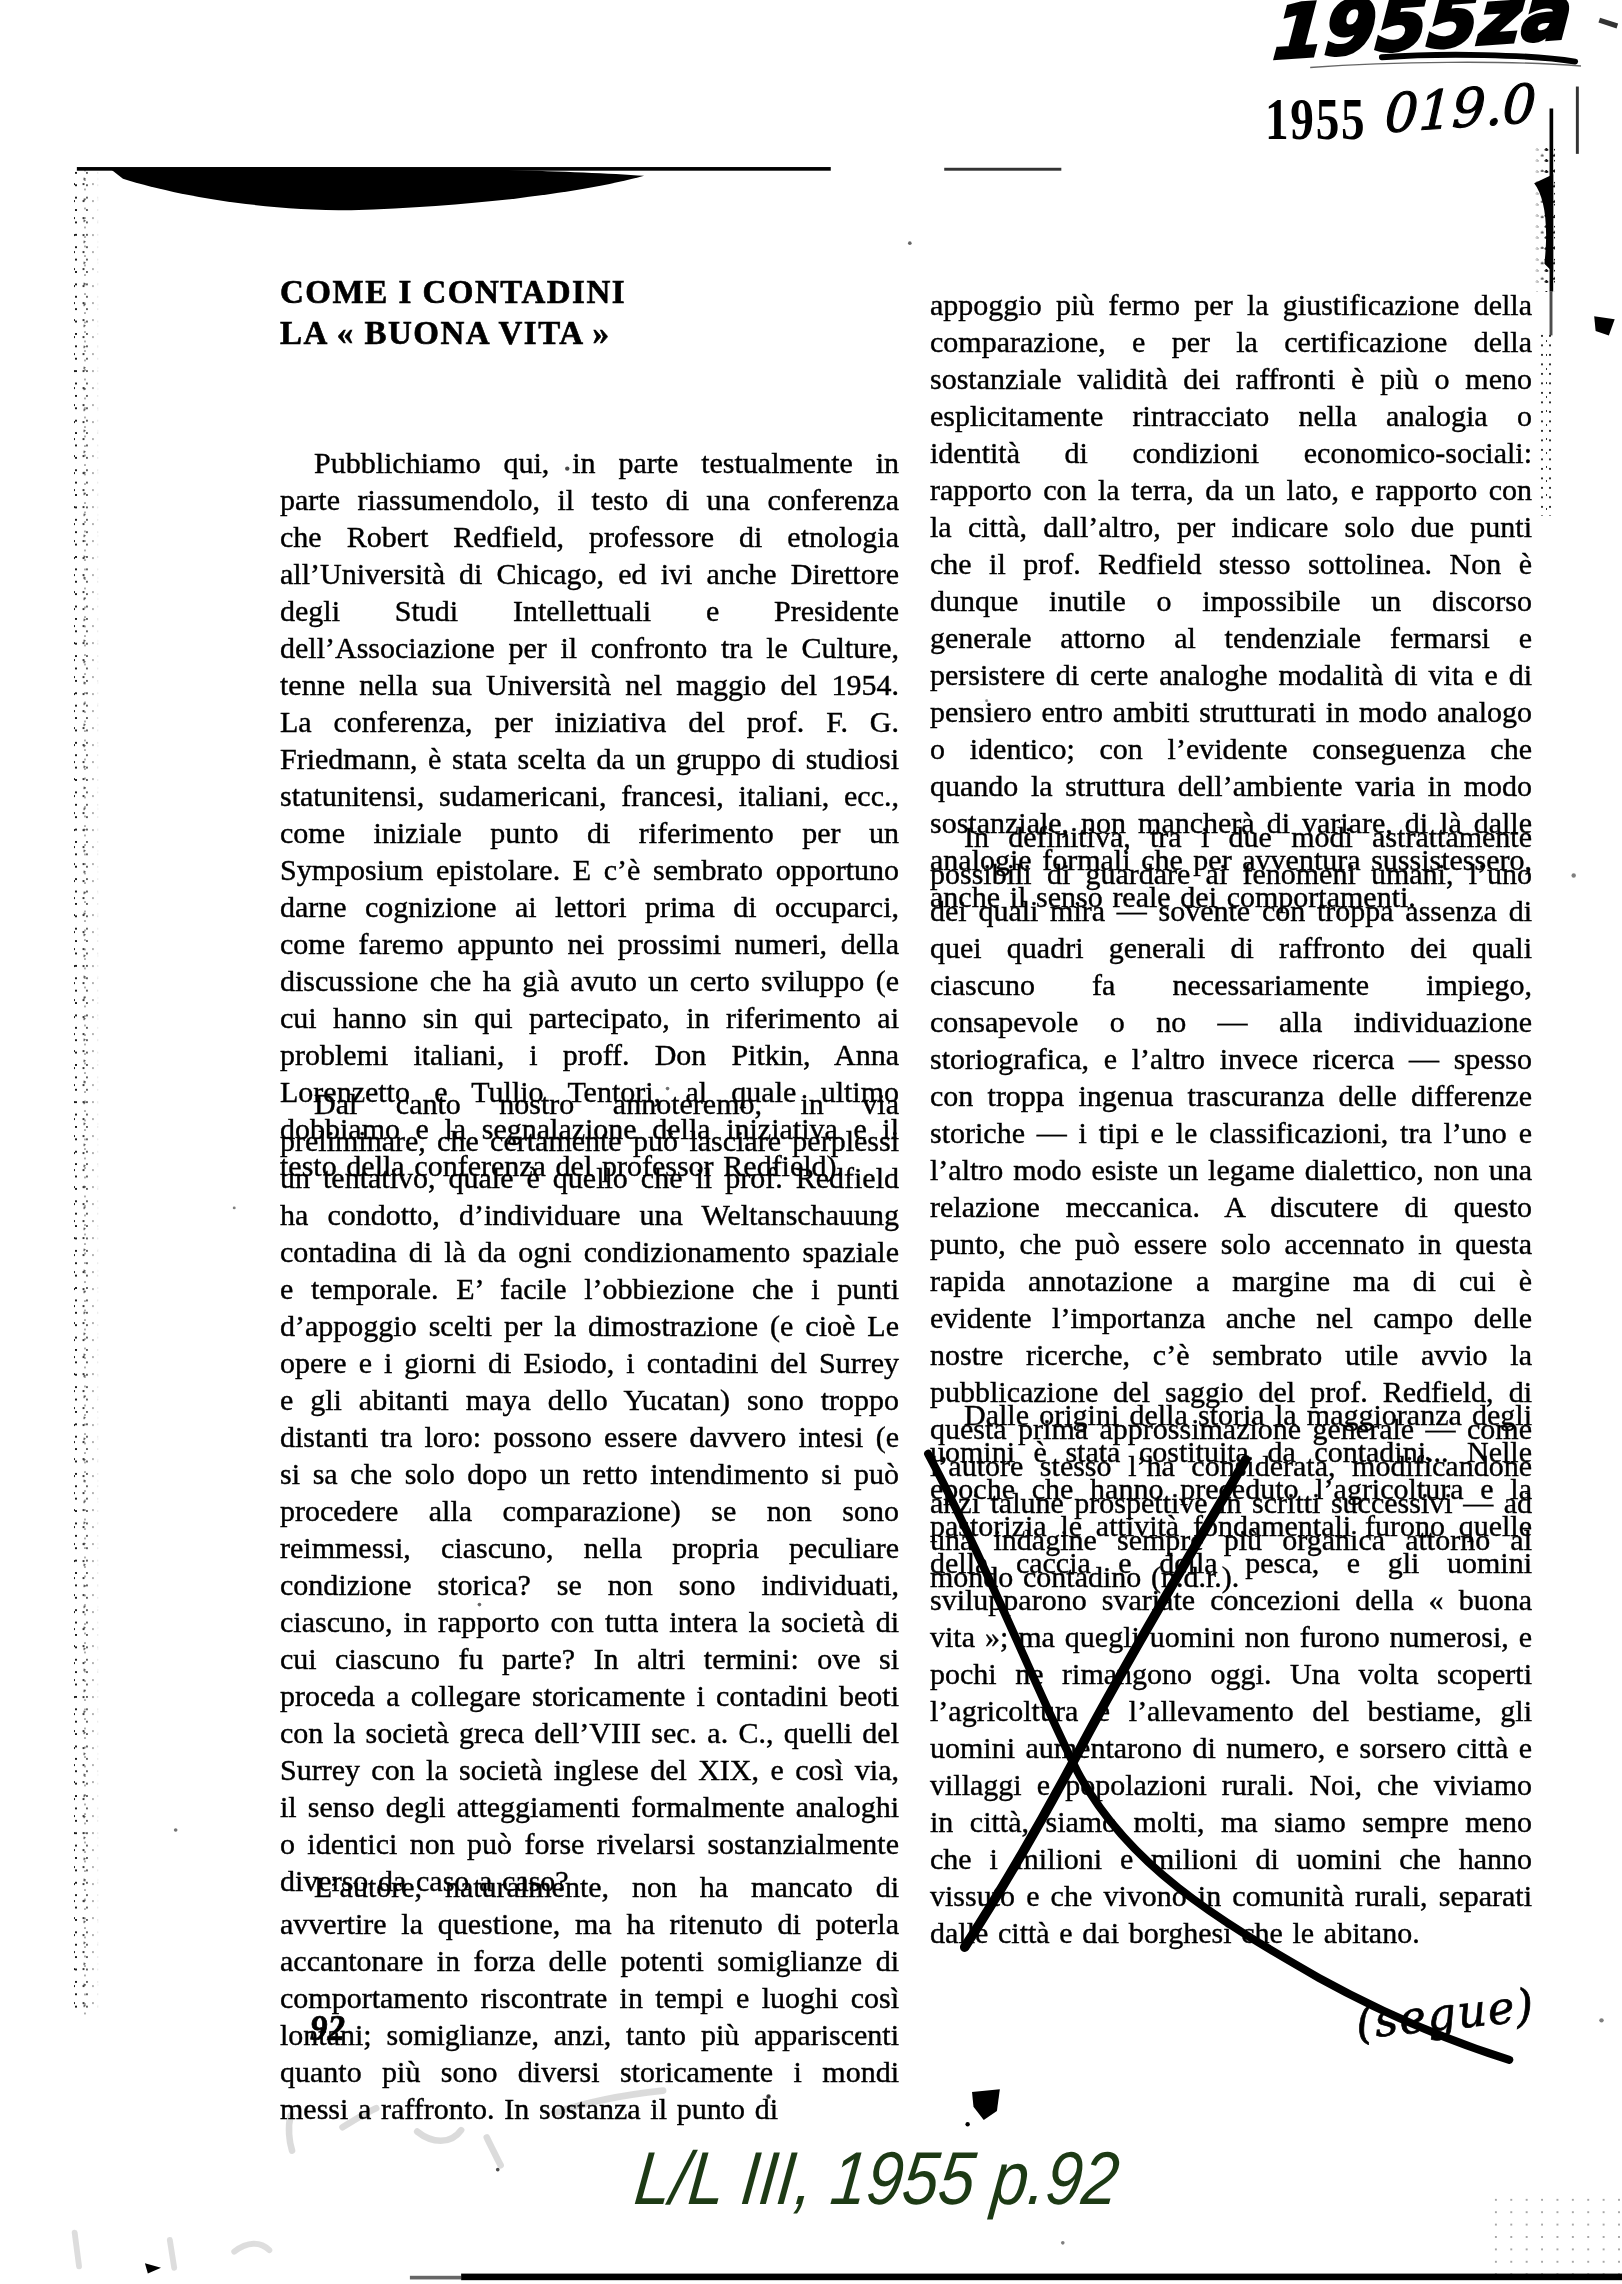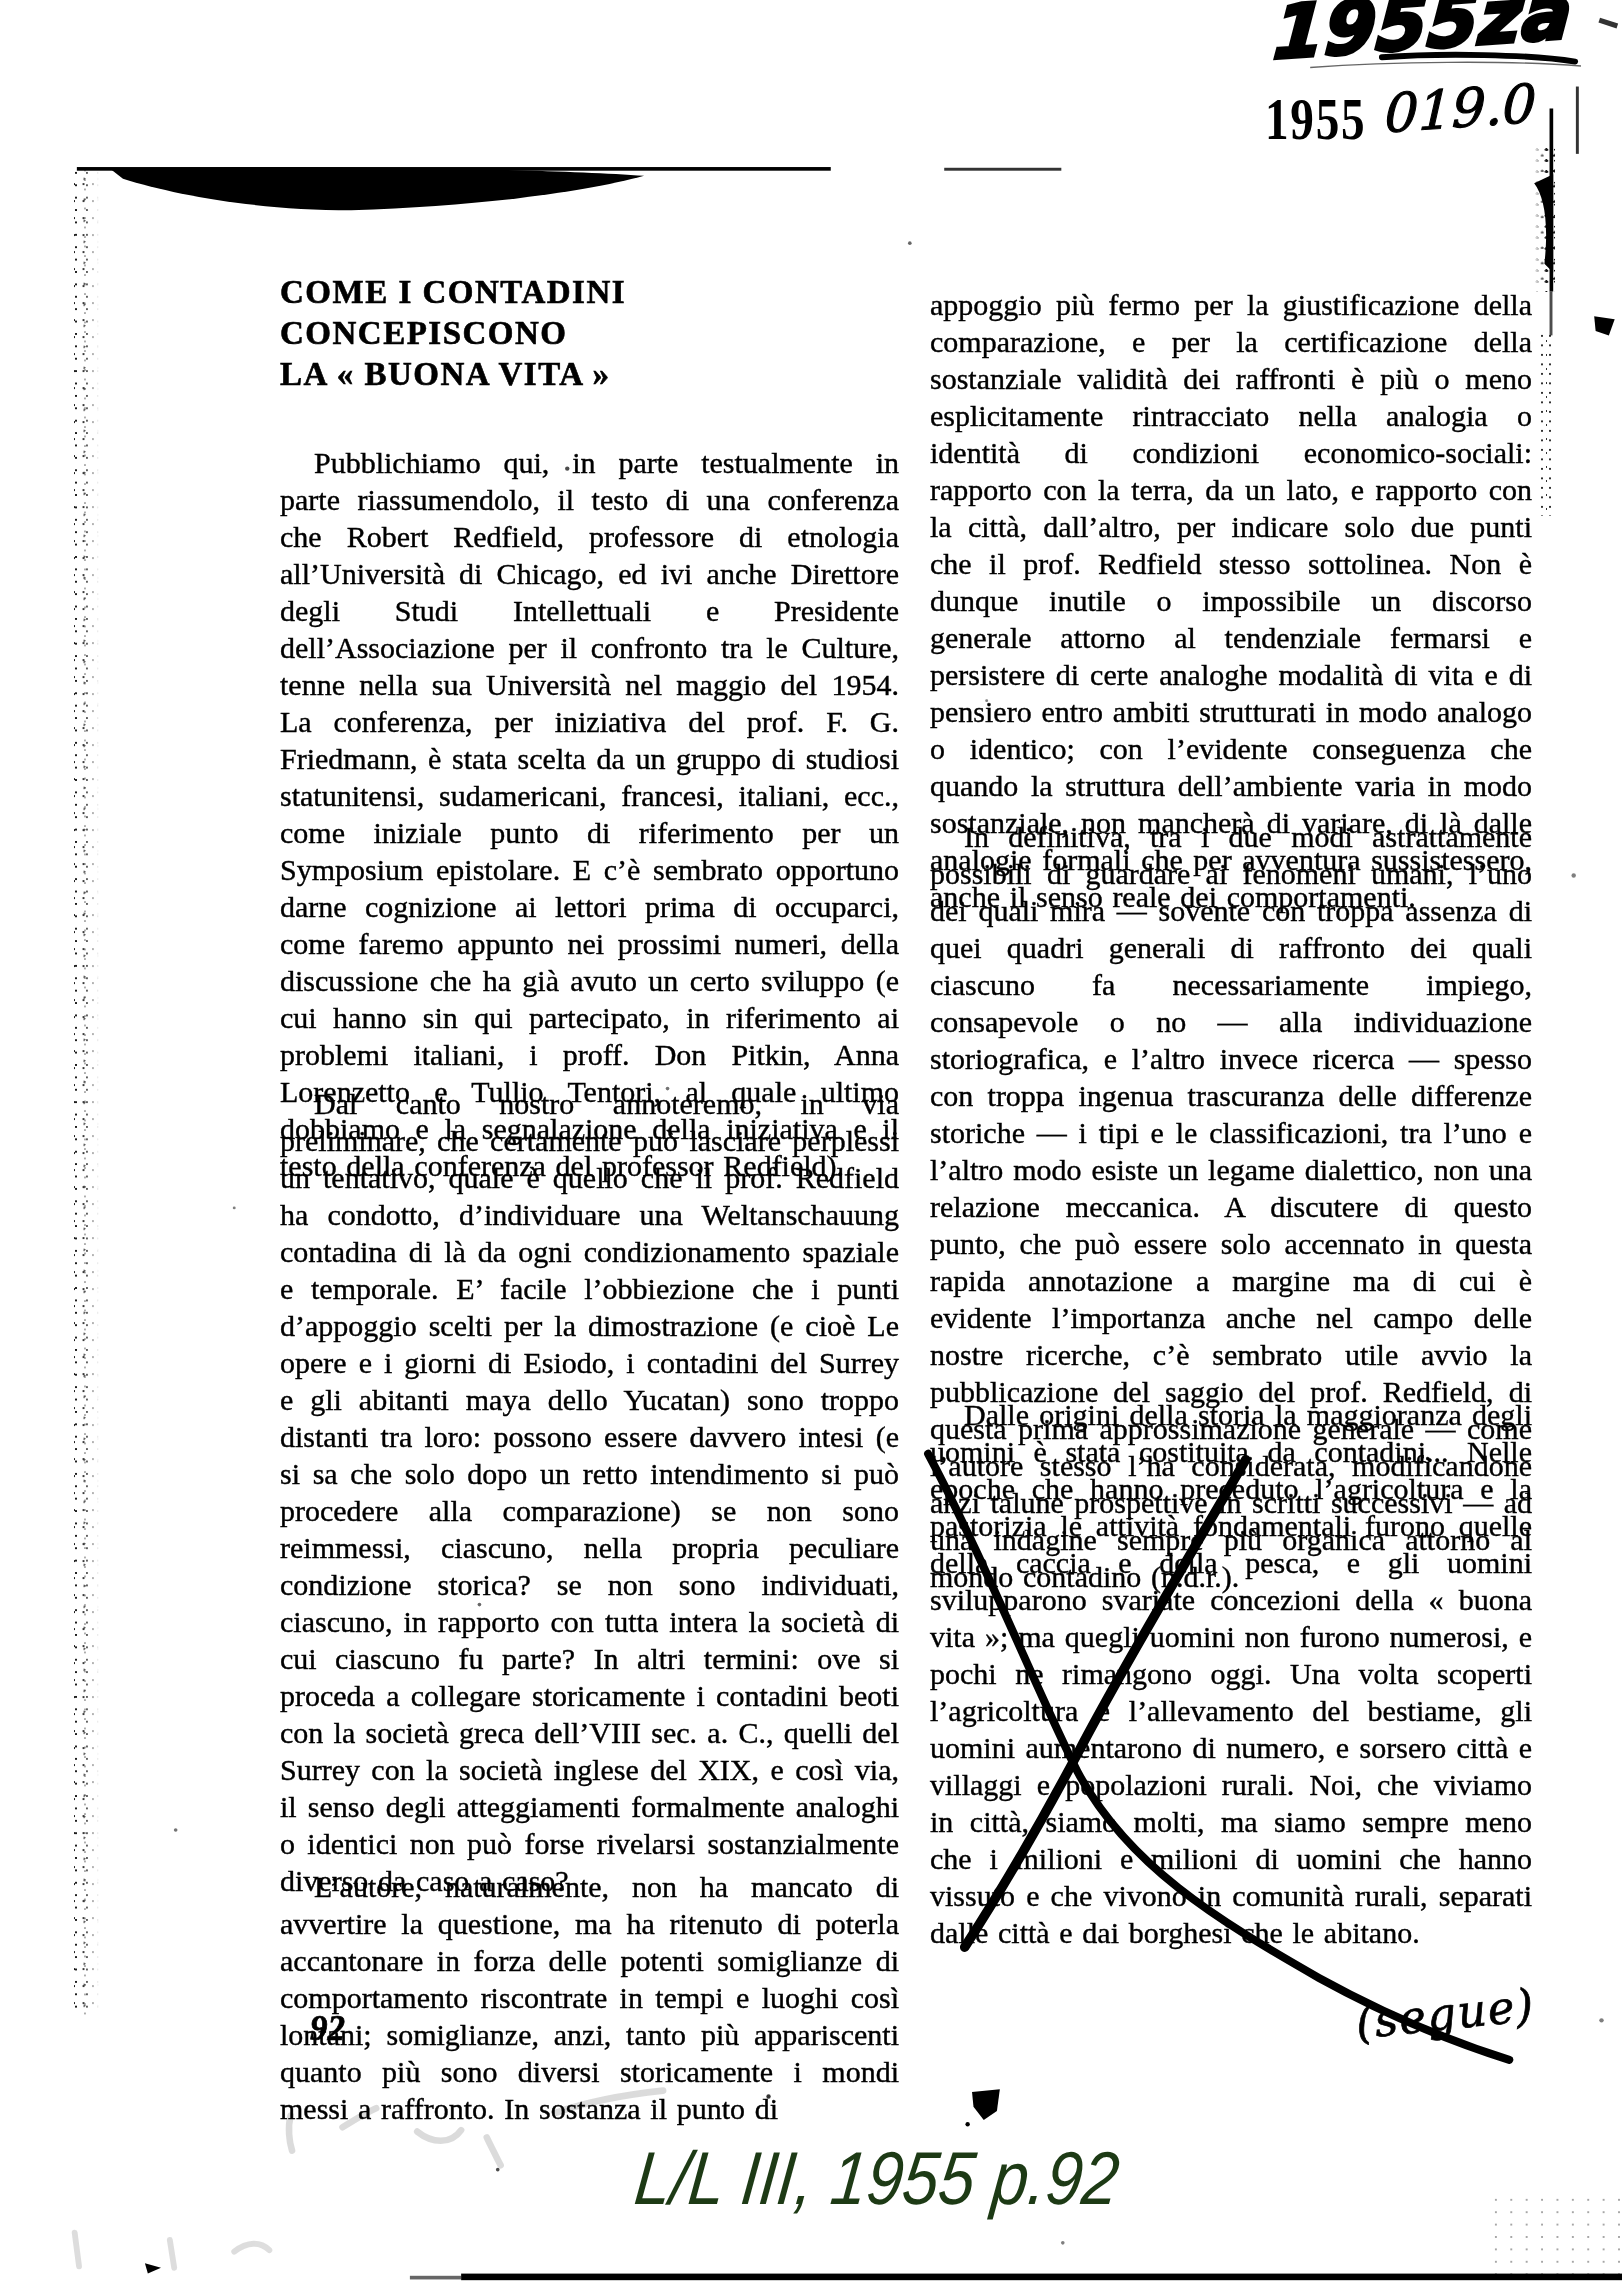--- a/index.html
+++ b/index.html
@@ -182,21 +182,20 @@
       <circle cx="240" cy="2500" r="2.5" opacity=".55"></circle>
     </g>
   </svg>
 
   <div class="hw-year">1955za</div>
   <div class="stamp-year">1955</div>
   <div class="stamp-code">019.0</div>
 
   <h1 class="title">
     <span>COME I CONTADINI</span>
-    <span>CONCEPISCONO</span>
     <span>LA « BUONA VITA »</span>
   </h1>
 
   <div class="para left" style="top:444px" lang="it">
       <p class="indent"><span>Pubblichiamo qui, in parte testualmente in parte riassumendolo, il testo di una conferenza che Robert Redfield, professore di etnologia all’Università di Chicago, ed ivi anche Direttore degli Studi Intellettuali e Presidente dell’Associazione per il confronto tra le Culture, tenne nella sua Università nel maggio del 1954. La conferenza, per iniziativa del prof. F. G. Friedmann, è stata scelta da un gruppo di studiosi statunitensi, sudamericani, francesi, italiani, ecc., come iniziale punto di riferimento per un Symposium epistolare. E c’è sembrato opportuno darne cognizione ai lettori prima di occuparci, come faremo appunto nei prossimi numeri, della discussione che ha già avuto un certo sviluppo (e cui hanno sin qui partecipato, in riferimento ai problemi italiani, i proff. Don Pitkin, Anna Lorenzetto e Tullio Tentori, al quale ultimo dobbiamo e la segnalazione della iniziativa e il testo della conferenza del professor Redfield).</span></p>
     </div>
   <div class="para left" style="top:1085px" lang="it">
       <p class="indent"><span>Dal canto nostro annoteremo, in via preliminare, che certamente può lasciare perplessi un tentativo, quale è quello che il prof. Redfield ha condotto, d’individuare una </span><span class="it">Weltanschauung</span><span> contadina di là da ogni condizionamento spaziale e temporale. E’ facile l’obbiezione che i punti d’appoggio scelti per la dimostrazione (e cioè </span><span class="it">Le opere e i giorni</span><span> di Esiodo, i contadini del Surrey e gli abitanti maya dello Yucatan) sono troppo distanti tra loro: possono essere davvero intesi (e si sa che solo dopo un retto intendimento si può procedere alla comparazione) se non sono reimmessi, ciascuno, nella propria peculiare condizione storica? se non sono individuati, ciascuno, in rapporto con tutta intera la società di cui ciascuno fu parte? In altri termini: ove si proceda a collegare storicamente i contadini beoti con la società greca dell’VIII sec. a. C., quelli del Surrey con la società inglese del XIX, e così via, il senso degli atteggiamenti </span><span class="it">formalmente</span><span> analoghi o identici non può forse rivelarsi </span><span class="it">sostanzialmente</span><span> diverso da caso a caso?</span></p>
     </div>
   <div class="para left" style="top:1868px" lang="it">

